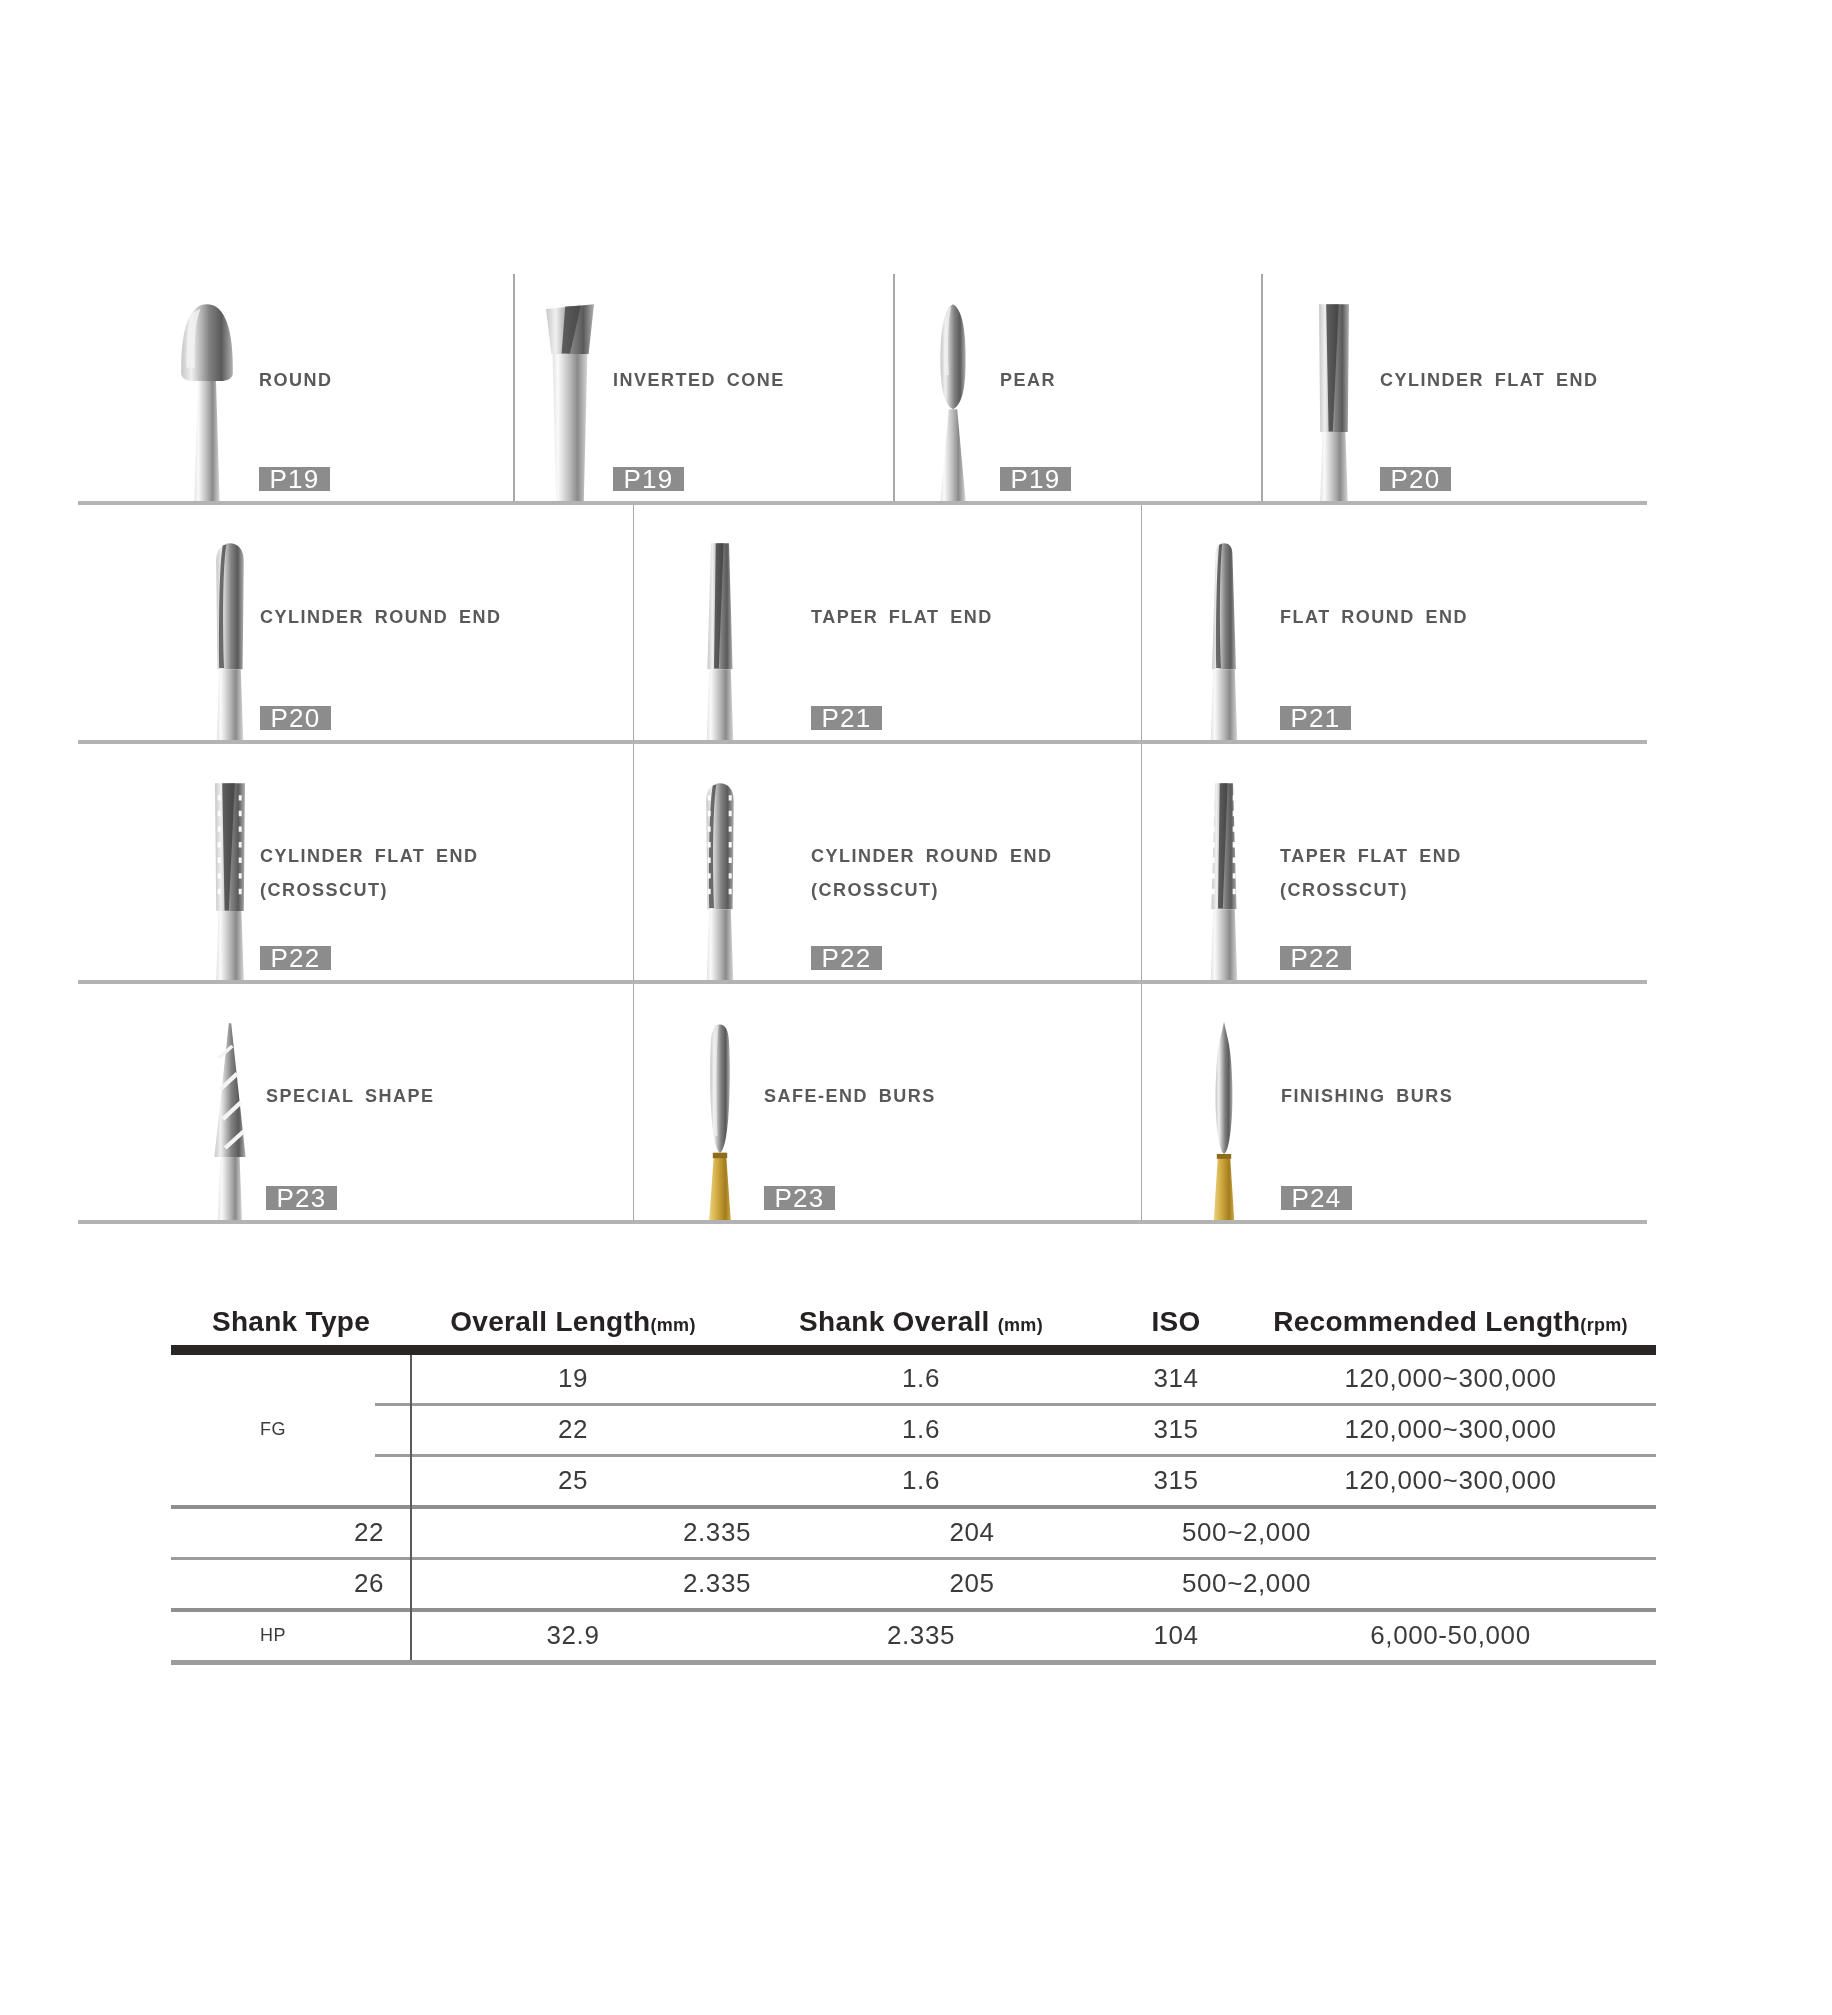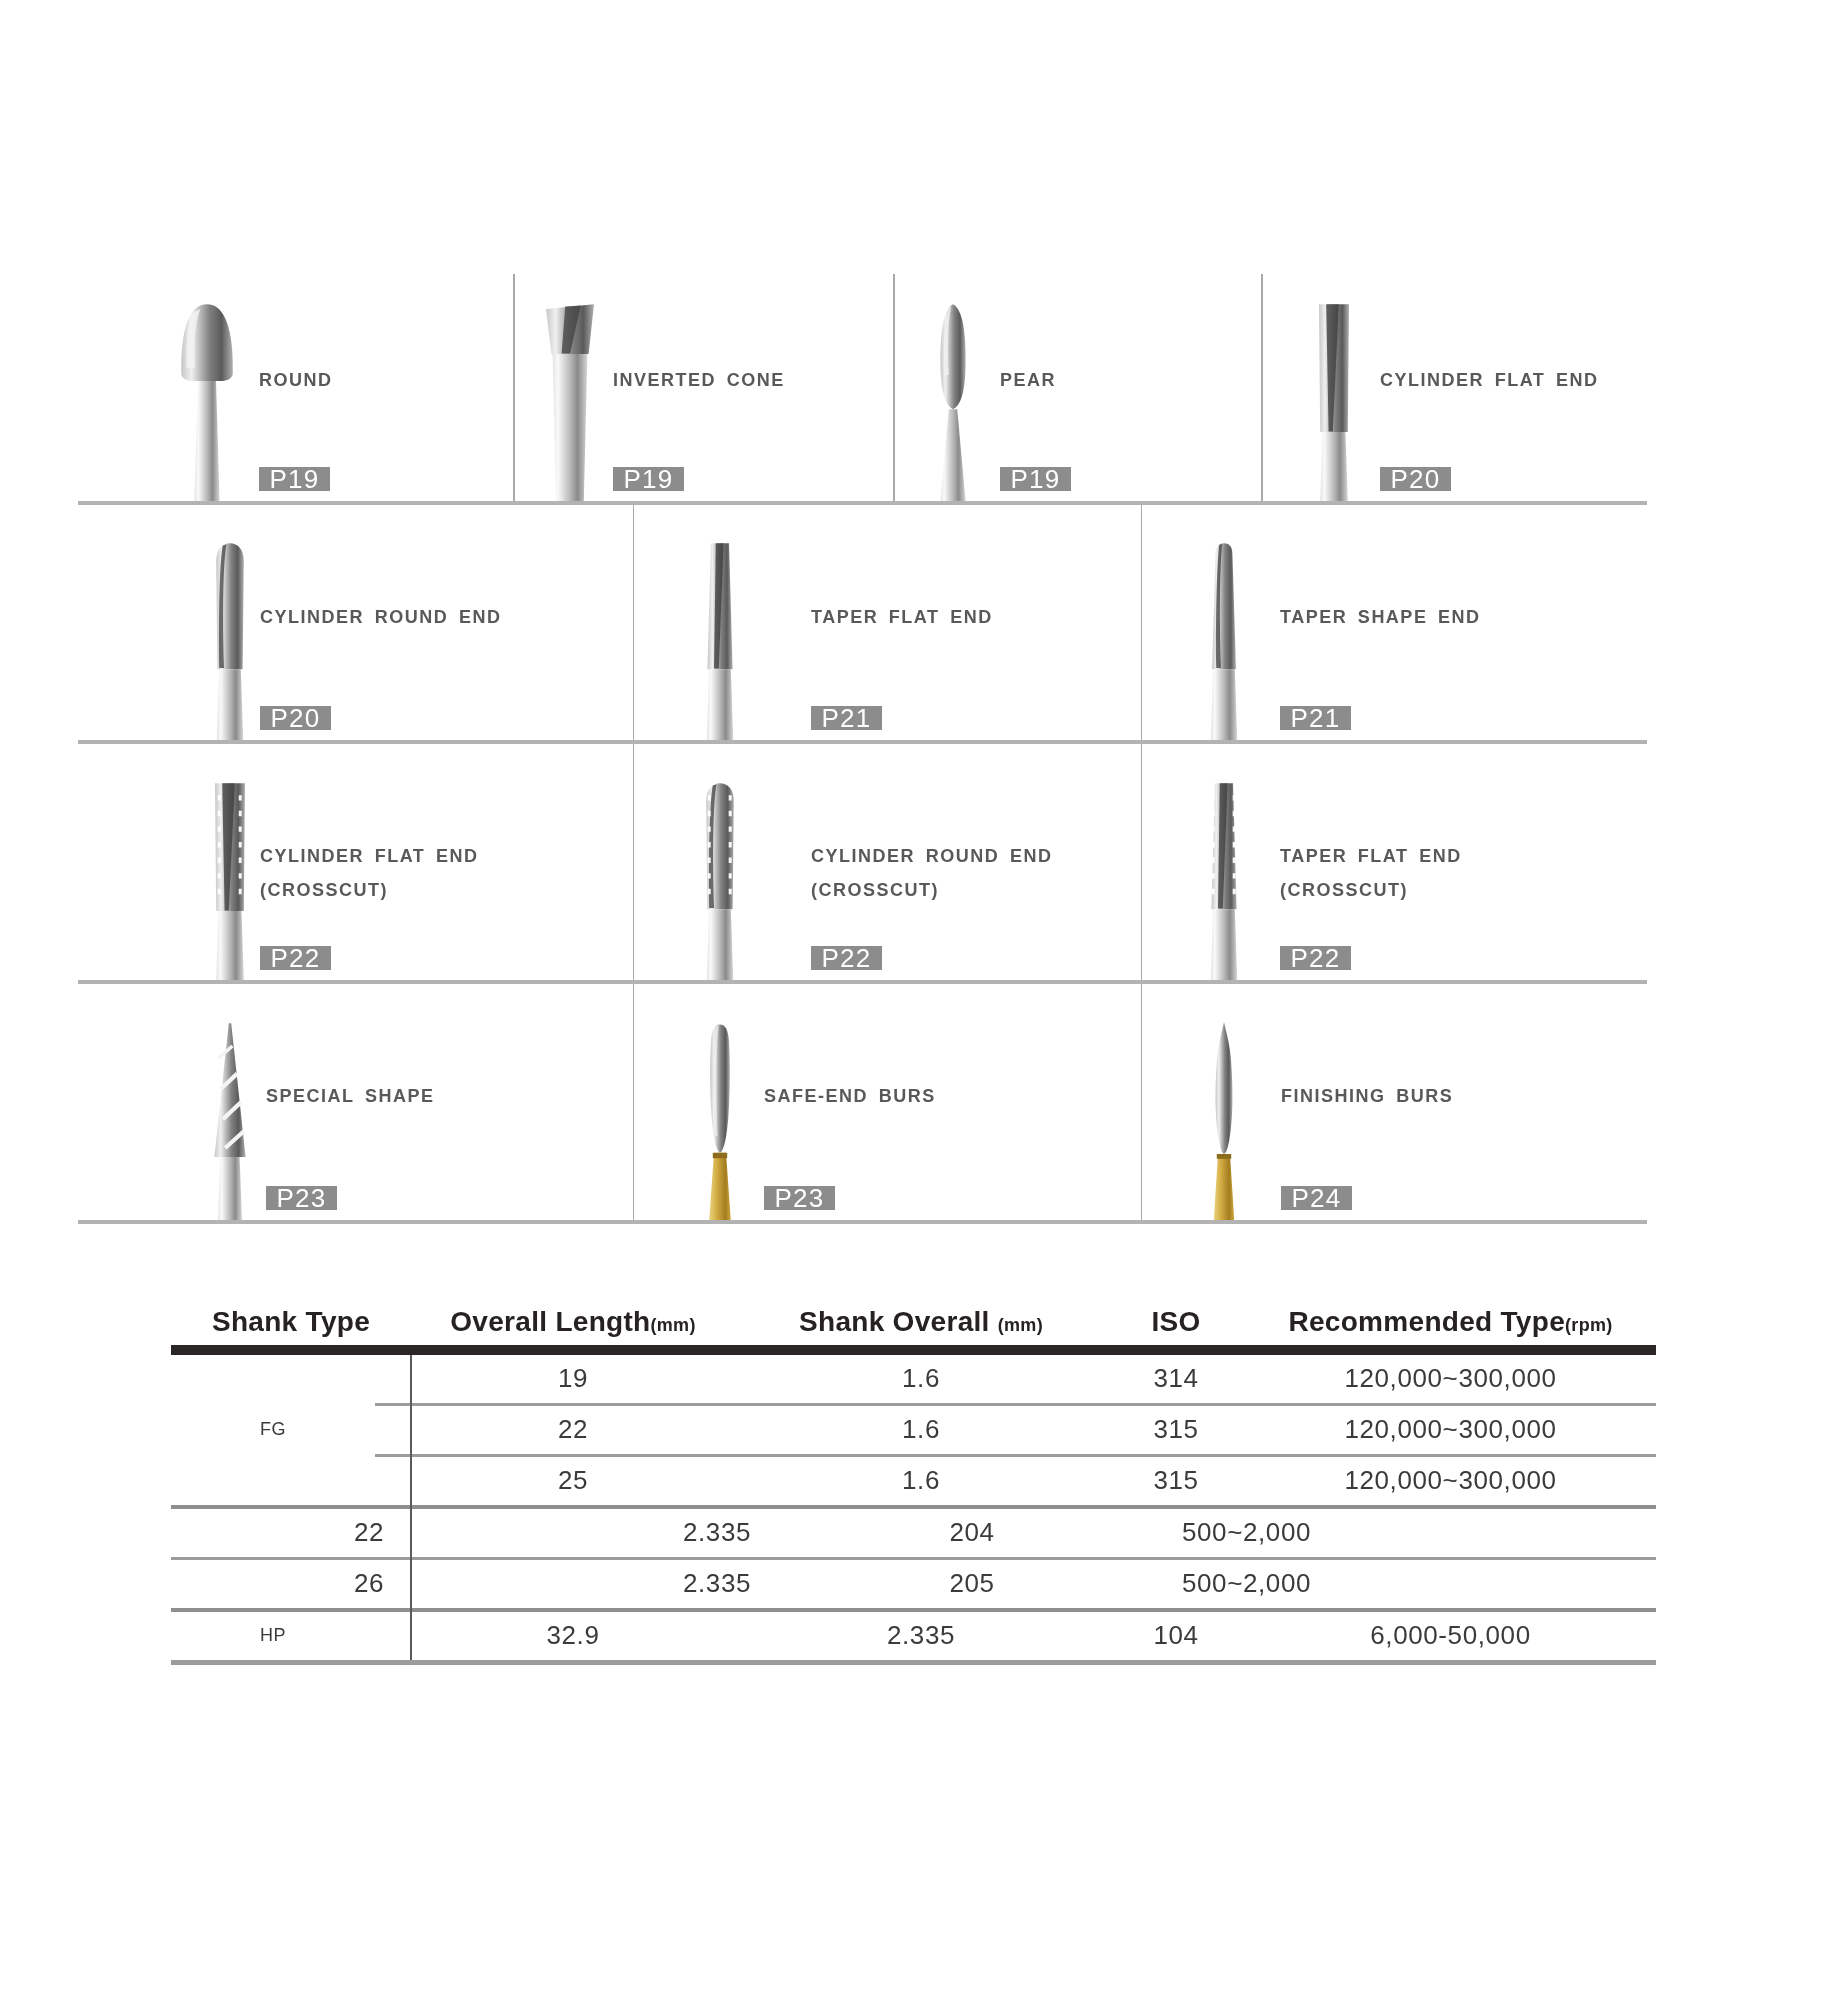--- a/index.html
+++ b/index.html
@@ -188,21 +188,21 @@
         <div class="cell">
           <div class="bur">
             <svg viewBox="0 0 120 340">
               <path d="M46,30 C46,17 52,12 60,12 C68,12 74,17 74,30 L80,222 L40,222 Z" fill="url(#g-head)"></path>
               <path d="M52,15 C48,50 46,140 47,220 L55,220 C52,140 53,50 57,13 Z" fill="#3f3f3f" opacity="0.75"></path>
               <polygon points="42,222 78,222 82,340 38,340" fill="url(#g-metal)"></polygon>
             </svg>
           </div>
           <div class="meta">
             <div class="label">
-              <span class="lline">TAPER SHAPE END</span>
+              <span class="lline">FLAT ROUND END</span>
             </div>
             <div class="badge">P21</div>
           </div>
         </div>
       </div>
       <div class="row row3">
         <div class="cell">
           <div class="bur">
             <svg viewBox="0 0 120 340">
               <polygon points="35,12 85,12 83,225 37,225" fill="url(#g-head)"></polygon>
@@ -309,21 +309,21 @@
         </div>
       </div>
     </div>
 
   <div class="spec-table">
     <div class="thead" id="thead">
         <div class="hcell"><span>Shank Type</span><span class="hsub"></span></div>
         <div class="hcell"><span>Overall Length</span><span class="hsub">(mm)</span></div>
         <div class="hcell"><span>Shank Overall </span><span class="hsub">(mm)</span></div>
         <div class="hcell"><span>ISO</span><span class="hsub"></span></div>
-        <div class="hcell"><span>Recommended Type</span><span class="hsub">(rpm)</span></div>
+        <div class="hcell"><span>Recommended Length</span><span class="hsub">(rpm)</span></div>
       </div>
     <div class="rule"></div>
     <div class="tbody" id="tbody">
         <div class="tgroup">
           <div class="gshank">FG</div>
           <div class="grows">
             <div class="trow">
               <div>19</div>
               <div>1.6</div>
               <div>314</div>

